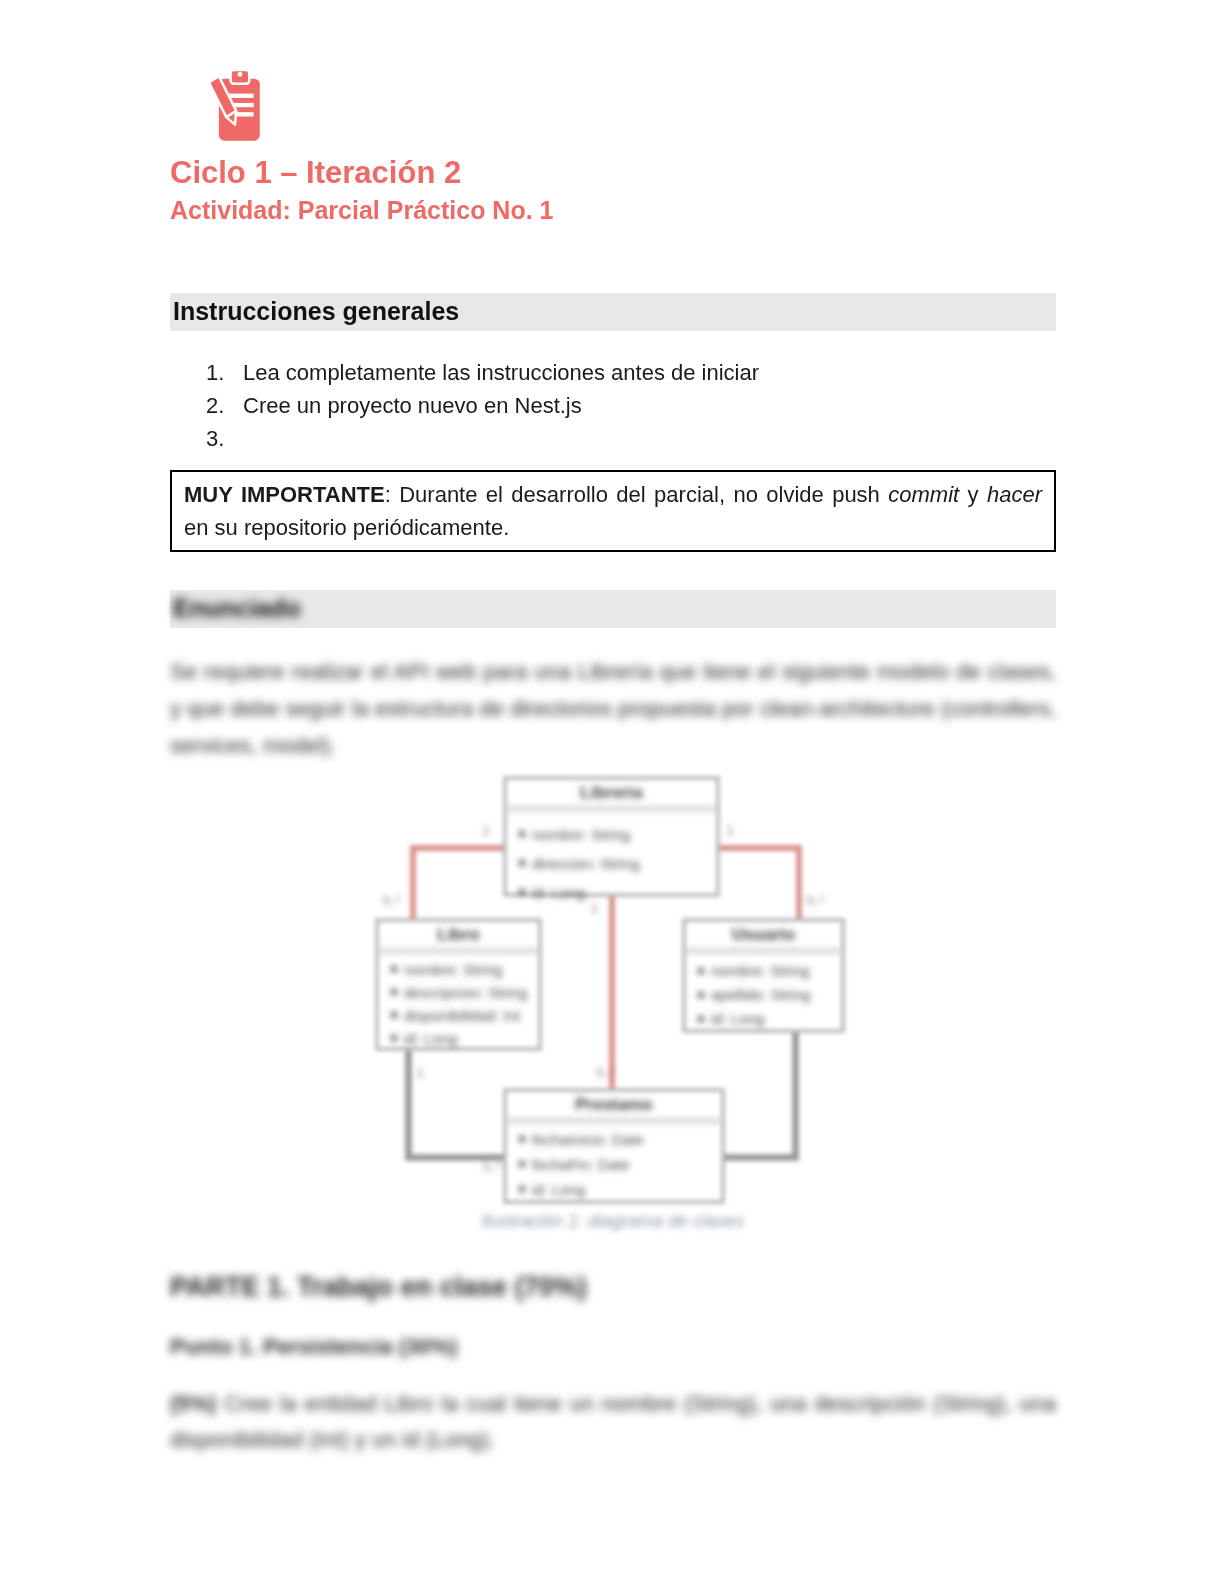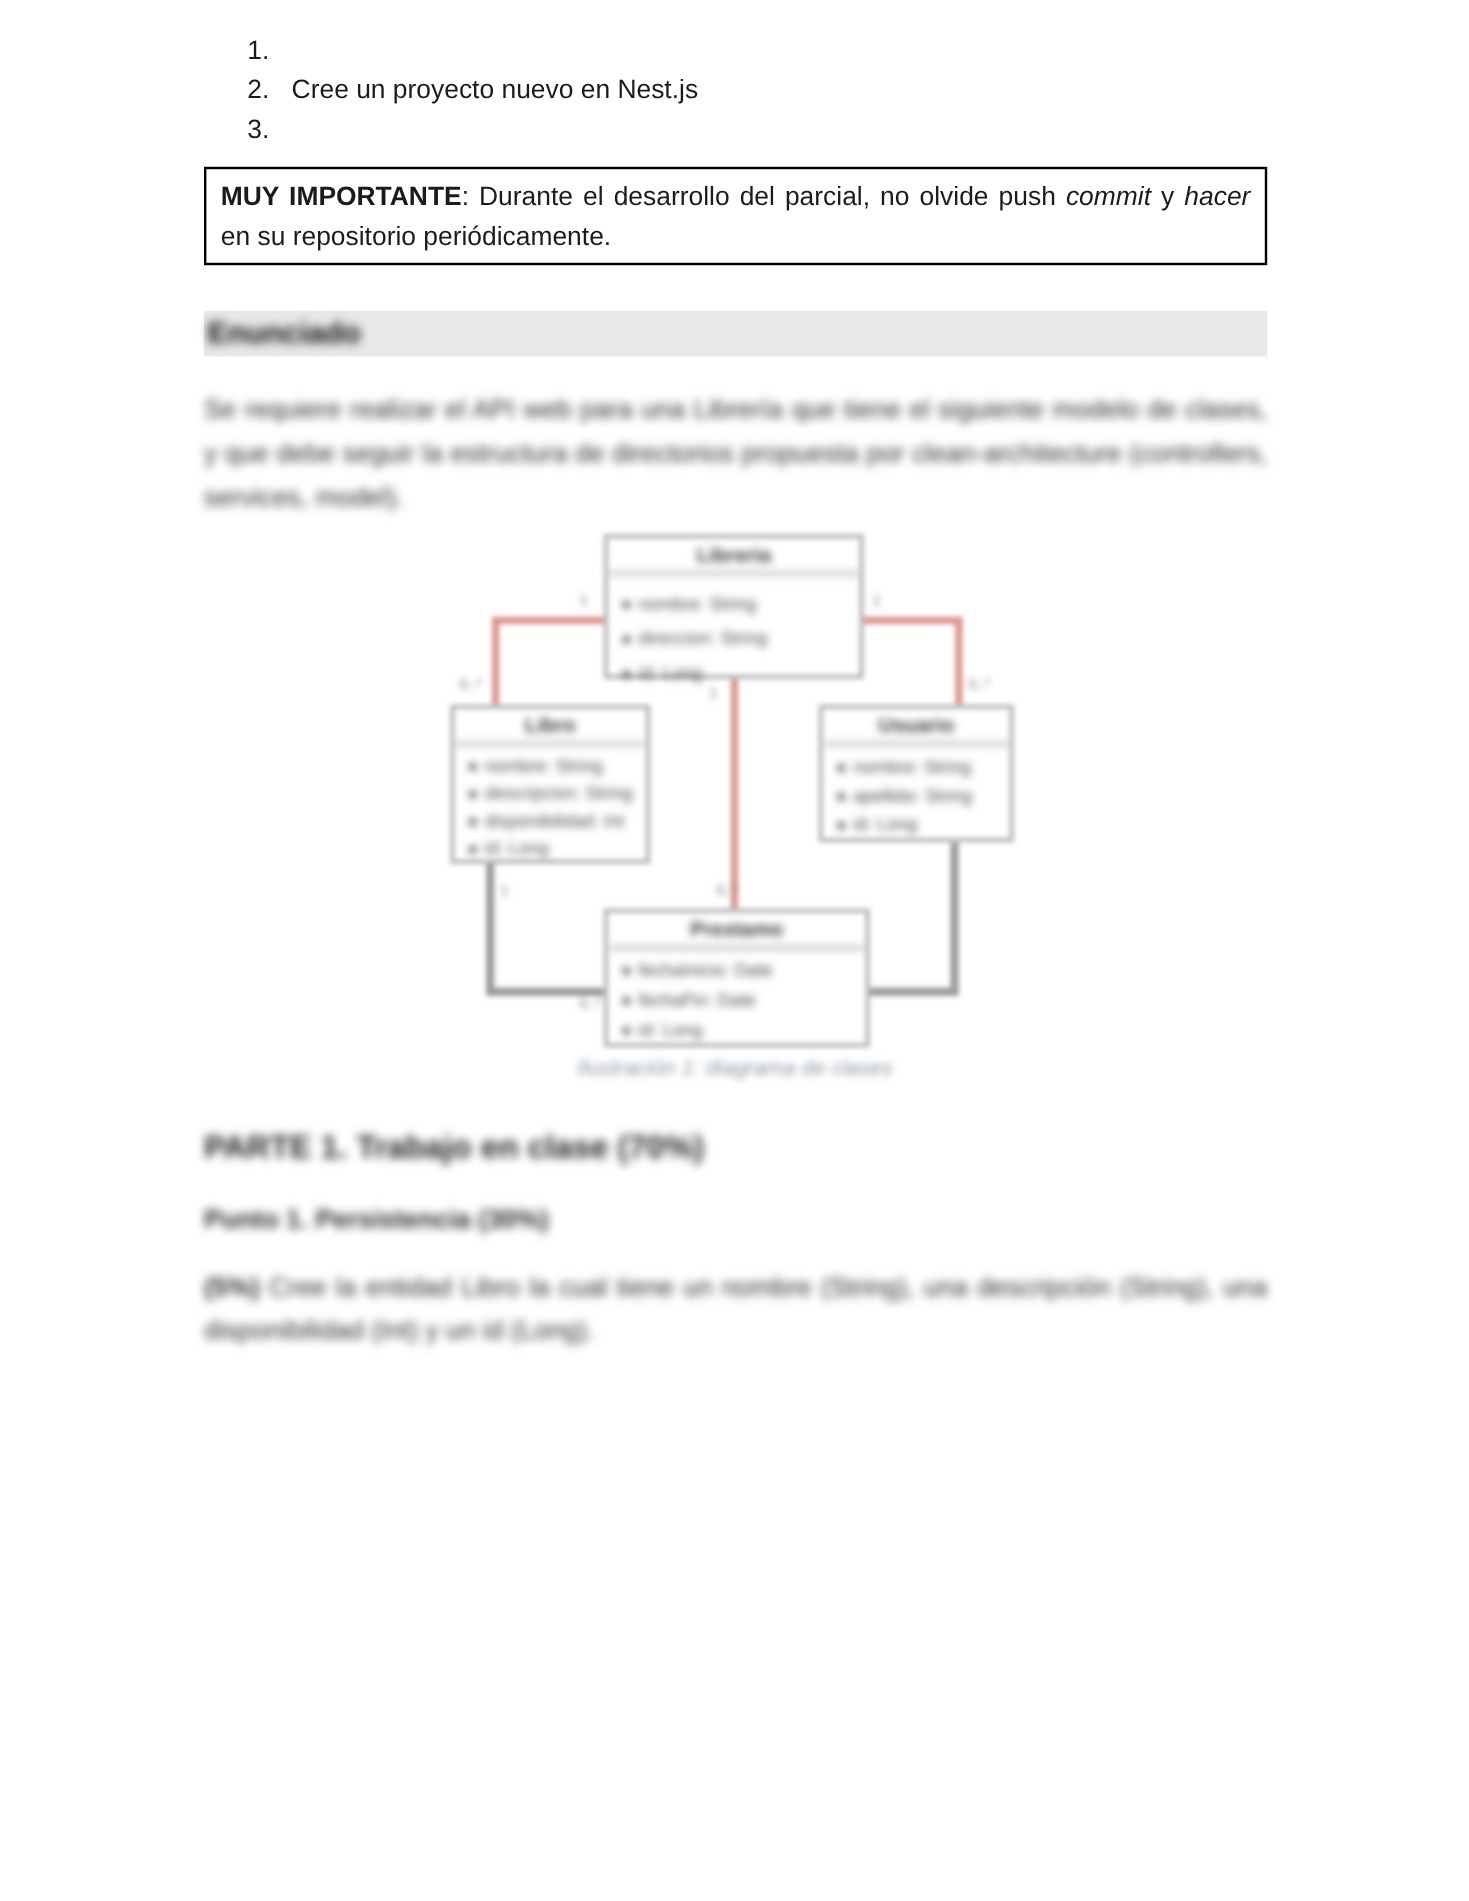--- a/index.html
+++ b/index.html
@@ -62,25 +62,45 @@
   .parte-heading { margin-top:40px; font-size:27px; font-weight:bold; color:#232323; }
   .punto-heading { margin-top:31px; font-size:22px; font-weight:bold; color:#2b2b2b; }
   .final-par { font-size:22px; line-height:36px; margin-top:26px; text-align:justify; color:#2e2e2e; }
 </style>
 </head>
 <body>
 
 <div class="page">
   <div class="content">
 
+    <div class="doc-header">
+      <svg class="doc-icon" width="62" height="80" viewBox="0 0 100 128">
+        <rect x="24" y="20" width="66" height="100" rx="9" fill="#EF6A66"></rect>
+        <rect x="43" y="6" width="30" height="22" rx="5" fill="#EF6A66" stroke="#ffffff" stroke-width="4"></rect>
+        <circle cx="58" cy="13" r="4" fill="#ffffff"></circle>
+        <rect x="36" y="44" width="44" height="7" fill="#ffffff"></rect>
+        <rect x="36" y="59" width="44" height="7" fill="#ffffff"></rect>
+        <rect x="36" y="74" width="44" height="7" fill="#ffffff"></rect>
+        <g stroke="#ffffff" stroke-width="4" fill="#EF6A66" stroke-linejoin="round">
+          <path d="M8 26 L24 16 L52 72 L36 82 Z"></path>
+          <path d="M36 82 L52 72 L50 94 Z"></path>
+        </g>
+      </svg>
+      <div class="doc-title">Ciclo 1 – Iteración 2</div>
+      <div class="doc-subtitle">Actividad: Parcial Práctico No. 1</div>
+    </div>
 
+    <div class="section-bar bar-instructions">
+      <span>Instrucciones generales</span>
+    </div>
 
     <div class="num-list">
       <div class="num-row">
         <span class="num">1.</span>
+        <span>Lea completamente las instrucciones antes de iniciar</span>
       </div>
       <div class="num-row">
         <span class="num">2.</span>
         <span>Cree un proyecto nuevo en Nest.js</span>
       </div>
       <div class="num-row">
         <span class="num">3.</span>
       </div>
     </div>
 

